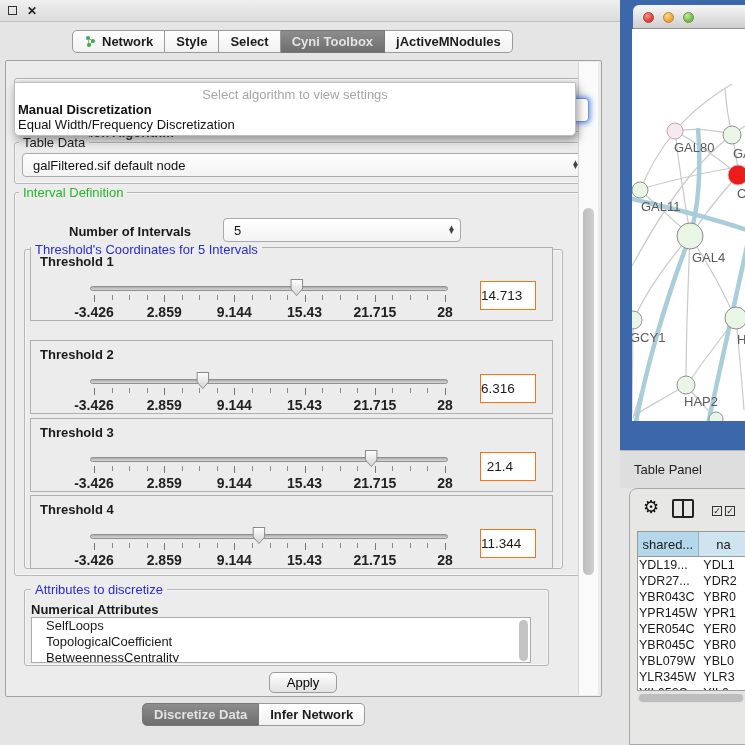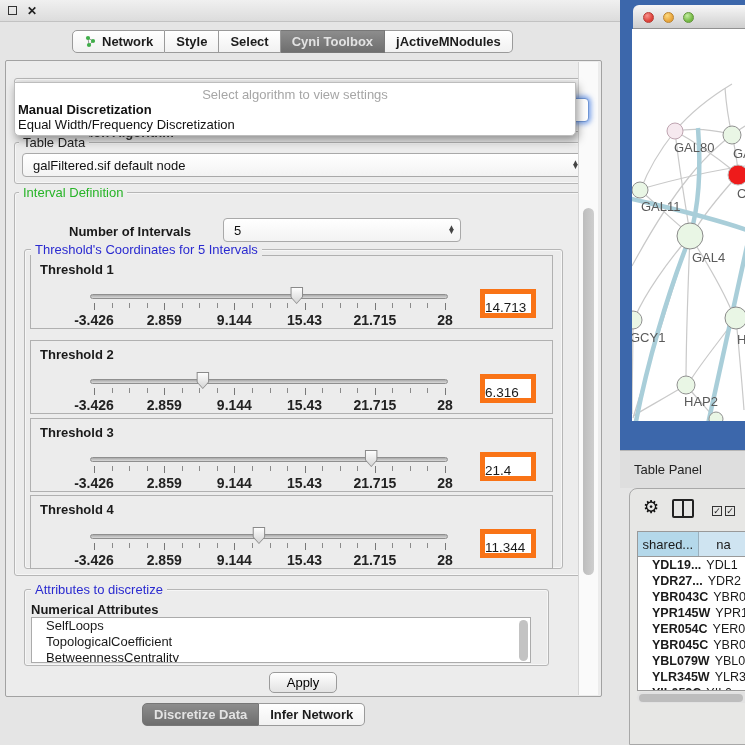--- a/index.html
+++ b/index.html
@@ -66,21 +66,21 @@
   .slider-track { position:absolute; left:0; top:8px; width:358px; height:5px;
     background:linear-gradient(#aaaaaa,#d9d9d9); border:1px solid #8f8f8f; border-radius:3px; }
   .tick { position:absolute; top:17px; width:1px; height:5px; background:#8a8a8a; }
   .tick.major { height:7px; background:#777; }
   .tick-label { position:absolute; top:26px; transform:translateX(-50%); font-size:14px; font-weight:700; color:#222; white-space:nowrap; }
   .slider-handle { position:absolute; top:1px; width:13px; height:17px; transform:translateX(-50%);
     clip-path:polygon(0 0,100% 0,100% 58%,50% 100%,0 58%); background:#8a8a8a; }
   .slider-handle .hin { position:absolute; left:1px; top:1px; right:1px; bottom:1px;
     clip-path:polygon(0 0,100% 0,100% 58%,50% 100%,0 58%); background:linear-gradient(#fdfdfd,#d5d5d5); }
   .thr-value { position:absolute; left:449px; top:33px; width:56px; height:29px; background:#fff;
-    border:5px solid #f97316; font-size:13.5px; text-align:right; line-height:27px; padding-right:22px; }
+    border:1px solid #f97316; font-size:13.5px; text-align:right; line-height:27px; padding-right:22px; }
 
   #attr-group { left:18px; top:528px; width:525px; height:77px; }
   #attr-title { left:25px; top:521px; color:#2a2ad0; }
   #attr-sub { position:absolute; left:25px; top:541px; font-size:13px; font-weight:700; }
   #attr-list { position:absolute; left:25px; top:556px; width:500px; height:46px; background:#fff;
     border:1px solid #ababab; overflow:hidden; font-size:13px; }
   .list-item { padding-left:14px; height:16px; line-height:16px; }
   #attr-scroll { position:absolute; right:2px; top:2px; width:9px; height:41px; background:#c3c3c3; border-radius:5px; }
 
   #apply-btn { position:absolute; left:263px; top:611px; width:68px; height:21px;
@@ -116,21 +116,21 @@
     line-height:8px; text-align:center; color:#222; }
   #tp-check1 { left:82px; } #tp-check2 { left:95px; }
   #tp-table { position:absolute; left:7px; top:42px; width:112px; height:160px; background:#fff;
     border:1px solid #999; overflow:hidden; }
   #tp-head { display:flex; height:25px; border-bottom:1px solid #999; font-size:13px; }
   .hc { display:flex; align-items:center; justify-content:center; }
   #hc1 { width:74px; background:#b4d8ea; border-right:1px solid #9ab0bd; }
   #hc2 { width:60px; background:#cfe4f1; }
   #tp-rows { font-size:12.5px; }
   .trow { display:flex; height:16px; line-height:16px; }
-  .tc1 { width:74px; padding-left:14px;font-weight:bold; }
+  .tc1 { width:74px; padding-left:1px; }
   .tc2 { width:60px; padding-left:5px; }
   #tp-hscroll { position:absolute; left:7px; top:203px; width:112px; height:11px; background:#e2e2e2; border-radius:6px; }
   #tp-hthumb { position:absolute; left:2px; top:1.5px; width:104px; height:8px; background:#bdbdbd; border-radius:5px; }
 </style>
 </head>
 <body>
 
 <div id="titlebar">
   <span class="win-float"></span>
   <span class="win-close">✕</span>
@@ -199,21 +199,21 @@
 
   <div id="num-label">Number of Intervals</div>
   <div id="num-combo" class="combo">
     <span class="cval">5</span>
     <span class="stepper">▲<br>▼</span>
   </div>
 
   <div id="thr-group" class="groupbox"></div>
   <div id="thr-title" class="group-title">Threshold's Coordinates for 5 Intervals</div>
   <div id="sliders">
-  <div class="thr-panel" style="top: 194px;">
+  <div class="thr-panel" style="top: 186px;">
     <div class="thr-label">Threshold 1</div>
     <div class="slider-zone">
       <div class="slider-track"></div>
       <div class="ticks">
             <span class="tick major" style="left: 4px;"></span>
             <span class="tick" style="left: 21.55px;"></span>
             <span class="tick" style="left: 39.1px;"></span>
             <span class="tick" style="left: 56.65px;"></span>
             <span class="tick major" style="left: 74.2px;"></span>
             <span class="tick" style="left: 91.75px;"></span>

